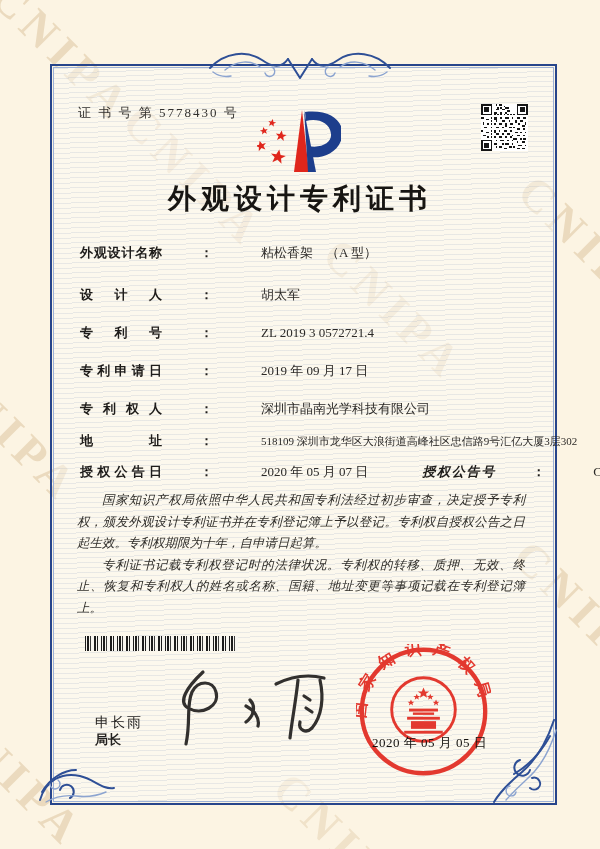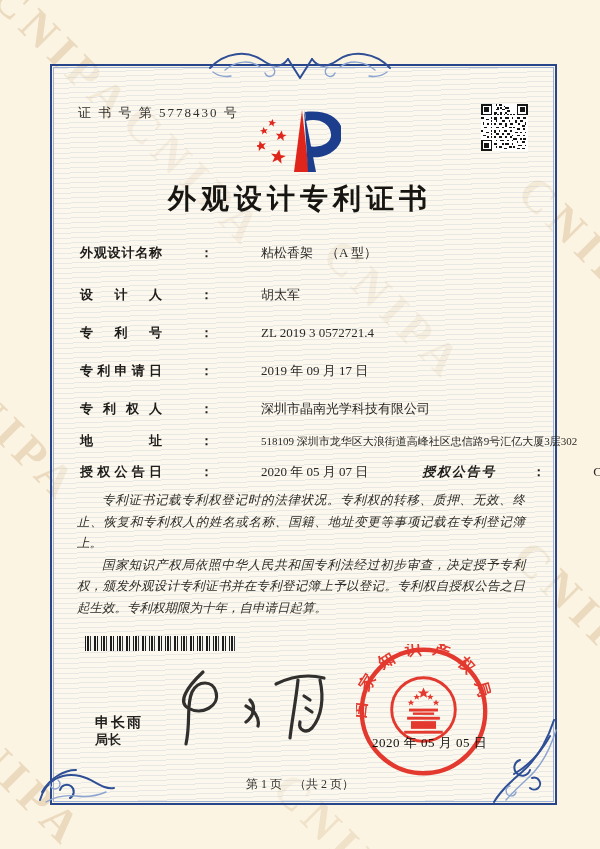--- a/index.html
+++ b/index.html
@@ -33,21 +33,21 @@
          line-height:21.5px;text-align:justify;color:#2e2c28;font-style:italic;}
   .paras p{margin:0;text-indent:2em;}
   .barcode{position:absolute;left:85px;top:636px;width:153px;height:15px;
       background:repeating-linear-gradient(90deg,
         #1c1c1c 0 1px,#f7f5ef 1px 2px,#1c1c1c 2px 4px,#f7f5ef 4px 5px,
         #3a3a3a 5px 6px,#f7f5ef 6px 9px,#1c1c1c 9px 11px,#f7f5ef 11px 12px,
         #1c1c1c 12px 13px,#f7f5ef 13px 16px);}
   .sig-title{position:absolute;left:95px;top:692px;font-family:"Liberation Sans",sans-serif;
              font-size:13px;font-weight:bold;color:#23211f;margin-top:39px;}
   .sig-name{position:absolute;left:95px;top:714px;font-family:"Liberation Sans",sans-serif;
-             font-size:14px;font-weight:bold;color:#23211f;letter-spacing:2px;}
+             font-size:14px;font-weight:normal;color:#23211f;letter-spacing:2px;}
   .signature{position:absolute;left:158px;top:664px;width:200px;height:90px;}
   .seal{position:absolute;left:356px;top:644px;width:135px;height:135px;opacity:0.9;}
   .seal-date{position:absolute;left:372px;top:734px;font-size:13px;color:#14120f;
              letter-spacing:0.5px;z-index:4;white-space:nowrap;}
   .page-no{position:absolute;left:0;top:776px;width:100%;text-align:center;font-size:12px;color:#33312e;}
   .footer-note{position:absolute;left:0;top:809px;width:100%;text-align:center;
                font-size:12.5px;font-style:italic;color:#2e2c28;}
 </style>
 </head>
 <body>
@@ -179,22 +179,22 @@
     <div class="row" style="top:463px;">
       <span class="lab">授权公告日</span>
         <span class="colon">：</span>
       <span class="val">2020 年 05 月 07 日</span>
       <span class="lab" style="margin-left:16px;width:72px;font-style:italic;">授权公告号</span>
         <span class="colon">：</span>
       <span class="val">CN 305760497 S</span>
     </div>
 
     <div class="paras">
+      <p>国家知识产权局依照中华人民共和国专利法经过初步审查，决定授予专利权，颁发外观设计专利证书并在专利登记簿上予以登记。专利权自授权公告之日起生效。专利权期限为十年，自申请日起算。</p>
       <p>专利证书记载专利权登记时的法律状况。专利权的转移、质押、无效、终止、恢复和专利权人的姓名或名称、国籍、地址变更等事项记载在专利登记簿上。</p>
-      <p>国家知识产权局依照中华人民共和国专利法经过初步审查，决定授予专利权，颁发外观设计专利证书并在专利登记簿上予以登记。专利权自授权公告之日起生效。专利权期限为十年，自申请日起算。</p>
     </div>
 
     <div class="barcode"></div>
 
     <div class="sig-title">局长</div>
     <div class="sig-name">申长雨</div>
 
     <svg class="signature" viewBox="0 0 200 90">
       <g fill="none" stroke="#32302e" stroke-width="3.2" stroke-linecap="round" stroke-linejoin="round">
         <path d="M45,8 C28,24 20,38 30,44 C44,52 62,42 58,28 C55,16 40,16 34,28 C28,42 33,56 28,80"></path>
@@ -227,17 +227,16 @@
           <rect x="-15" y="-3" width="30" height="3"></rect>
           <rect x="-11" y="1" width="22" height="2.5"></rect>
           <rect x="-17" y="5.5" width="34" height="3"></rect>
           <rect x="-13" y="10" width="26" height="8"></rect>
           <rect x="-20" y="20" width="40" height="3"></rect>
         </g>
       </g>
     </svg>
     <div class="seal-date">2020 年 05 月 05 日</div>
 
-    <div class="page-no">第 1 页　（共 2 页）</div>
 
 
   </div>
 </div>
 
 </body></html>

